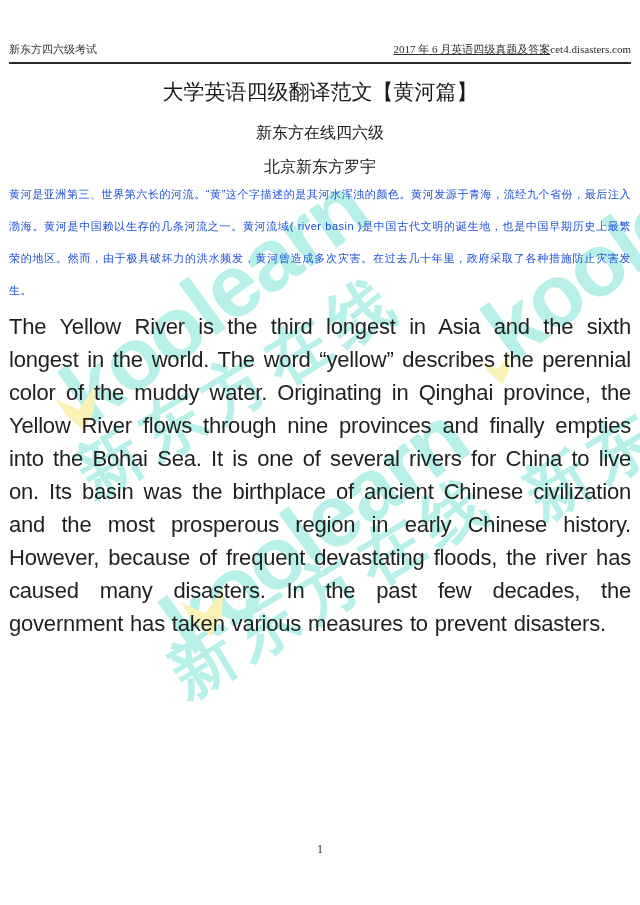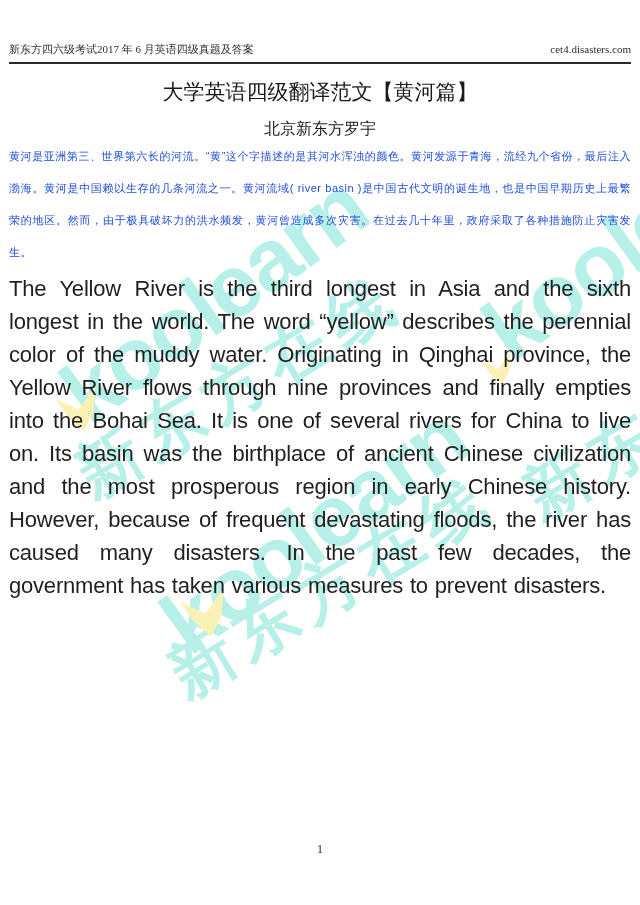--- a/index.html
+++ b/index.html
@@ -67,21 +67,21 @@
     margin-top: 42px;
     padding-bottom: 5px;
     border-bottom: 2px solid #2b2b2b;
     display: flex;
     justify-content: space-between;
     align-items: baseline;
     font-family: "Liberation Serif", "DejaVu Serif", serif;
     font-size: 11px;
     color: #2f2f2f;
   }
-  .doc-header .hc { flex: 1; text-align: left; }
+  .doc-header .hc { flex: 1; text-align: right; text-decoration: underline; }
   .doc-header .hl, .doc-header .hr { white-space: nowrap; }
 
   .title-line  { text-align: center; margin-top: 14px; font-size: 21px; color: #1a1a1a; }
   .sub-line    { text-align: center; margin-top: 17px; font-size: 16px; color: #1a1a1a; }
   .author-line { text-align: center; margin-top: 13px; font-size: 16px; color: #1a1a1a; font-family: Liberation Mono, monospace; }
 
   .para-zh {
     font-size: 11px;
     line-height: 32px;
     text-align: justify;
@@ -141,20 +141,21 @@
 
   <div class="content">
 
     <div class="doc-header">
       <span class="hl">新东方四六级考试</span>
       <span class="hc">2017 年 6 月英语四级真题及答案</span>
       <span class="hr">cet4.disasters.com</span>
     </div>
 
     <div class="title-line">大学英语四级翻译范文【黄河篇】</div>
+    <div class="sub-line">新东方在线四六级</div>
     <div class="author-line">北京新东方罗宇</div>
 
     <div class="para-zh">黄河是亚洲第三、世界第六长的河流。“黄”这个字描述的是其河水浑浊的颜色。黄河发源于青海，流经九个省份，最后注入渤海。黄河是中国赖以生存的几条河流之一。黄河流域( river basin )是中国古代文明的诞生地，也是中国早期历史上最繁荣的地区。然而，由于极具破坏力的洪水频发，黄河曾造成多次灾害。在过去几十年里，政府采取了各种措施防止灾害发生。</div>
     <div class="para-en">The Yellow River is the third longest in Asia and the sixth longest in the world. The word “yellow” describes the perennial color of the muddy water. Originating in Qinghai province, the Yellow River flows through nine provinces and finally empties into the Bohai Sea. It is one of several rivers for China to live on. Its basin was the birthplace of ancient Chinese civilization and the most prosperous region in early Chinese history. However, because of frequent devastating floods, the river has caused many disasters. In the past few decades, the government has taken various measures to prevent disasters.</div>
 
   </div>
 
   <div class="page-footer">1</div>
 
 </div>

